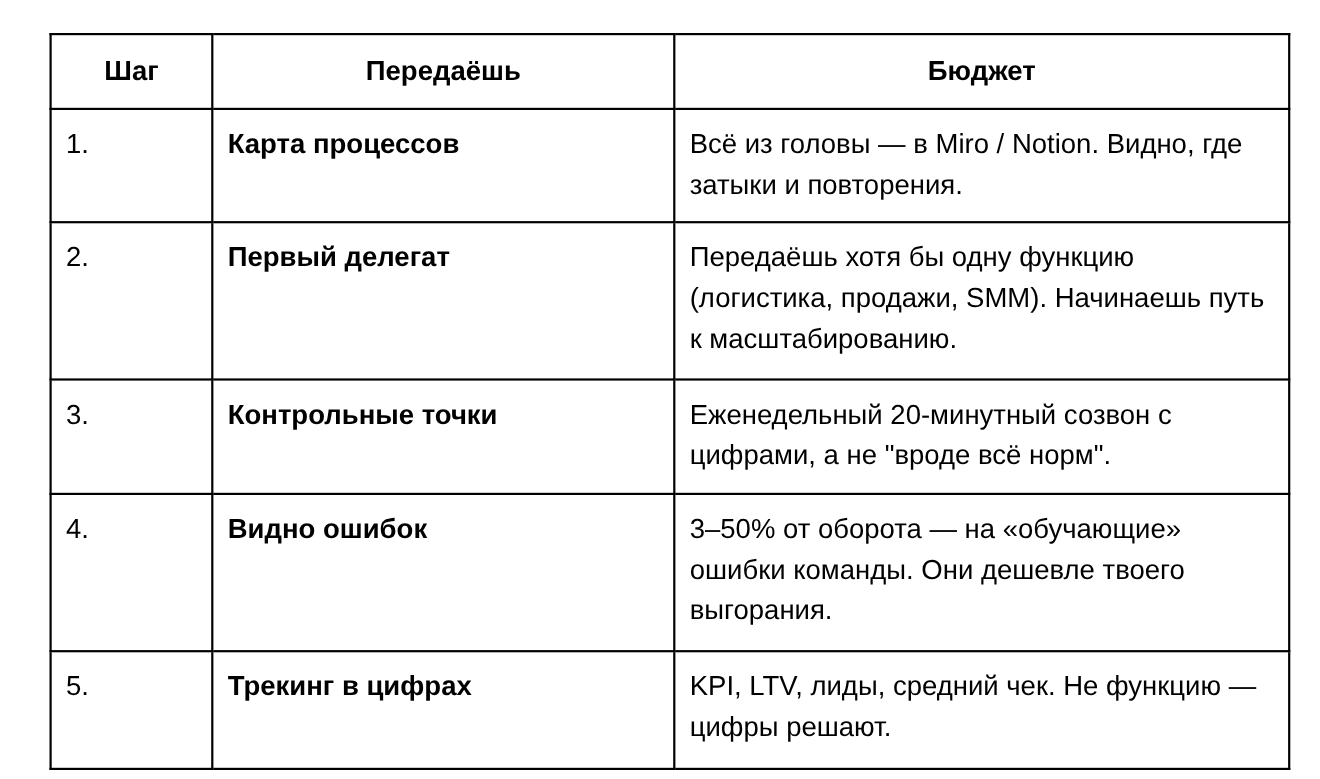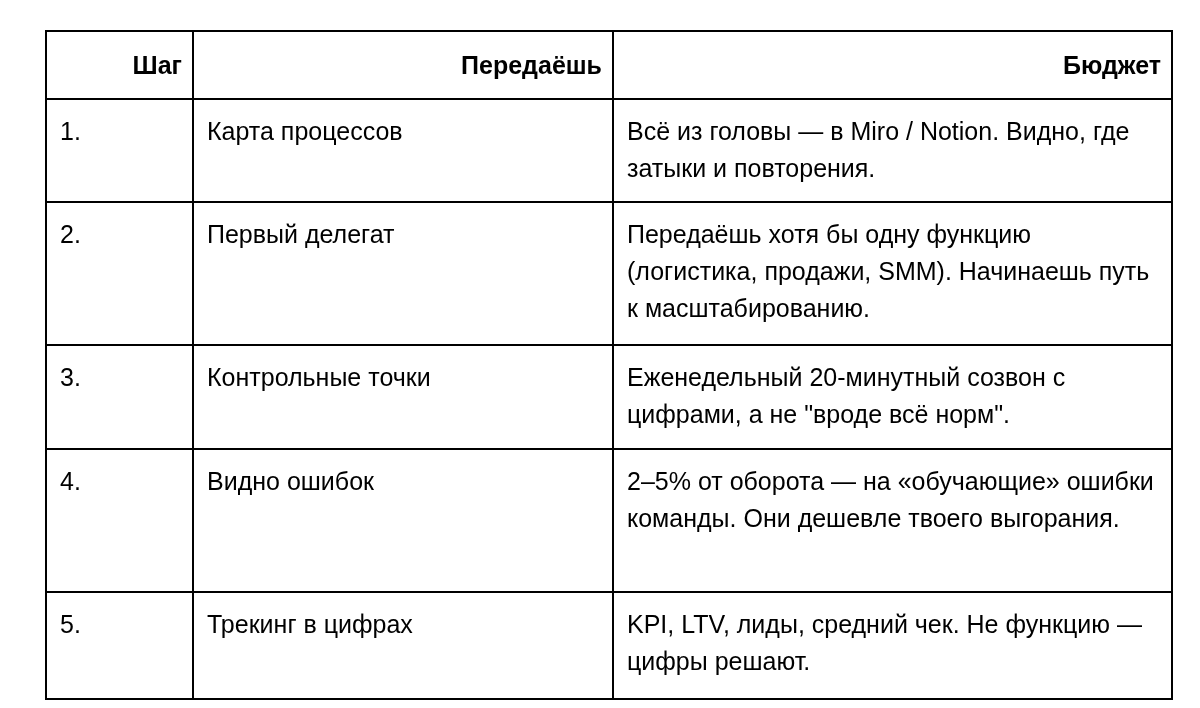--- a/index.html
+++ b/index.html
@@ -2,23 +2,23 @@
 <html><head>
 <meta charset="utf-8">
 <style>
   html, body { margin:0; padding:0; background:#ffffff; }
   body { width:1200px; height:708px; position:relative; overflow:hidden;
          font-family:"Liberation Sans", sans-serif; color:#000; }
   table { position:absolute; left:45px; top:30px; border-collapse:collapse;
           table-layout:fixed; width:1126px; }
   td, th { border:2.5px solid #000; vertical-align:top; font-size:25px;
            line-height:37px; padding:13px 13px; text-align:left; }
-  th { font-weight:bold; text-align:right; vertical-align:middle; height:38px; padding:14px 10px;border-radius:12px; }
+  th { font-weight:bold; text-align:center; vertical-align:middle; height:38px; padding:14px 23px;border-radius:12px; }
   col.c1 { width:147px; } col.c2 { width:420px; } col.c3 { width:559px; }
-  td.action { font-weight:normal; }
+  td.action { font-weight:bold; }
   tr.r1 td { height:75px; } tr.r2 td { height:115px; } tr.r3 td { height:76px; }
   tr.r4 td { height:115px; } tr.r5 td { height:79px; }
 </style>
 </head>
 <body>
 
 <table>
   <colgroup>
       <col class="c1">
       <col class="c2">
@@ -41,21 +41,21 @@
     <td>Передаёшь хотя бы одну функцию (логистика, продажи, SMM). Начинаешь путь к масштабированию.</td>
   </tr>
   <tr class="r3">
     <td>3.</td>
     <td class="action">Контрольные точки</td>
     <td>Еженедельный 20-минутный созвон с цифрами, а не "вроде всё норм".</td>
   </tr>
   <tr class="r4">
     <td>4.</td>
     <td class="action">Видно ошибок</td>
-    <td>2–5% от оборота — на «обучающие» ошибки команды. Они дешевле твоего выгорания.</td>
+    <td>3–50% от оборота — на «обучающие» ошибки команды. Они дешевле твоего выгорания.</td>
   </tr>
   <tr class="r5">
     <td>5.</td>
     <td class="action">Трекинг в цифрах</td>
     <td>KPI, LTV, лиды, средний чек. Не функцию — цифры решают.</td>
   </tr>
 </tbody>
   </table>
 
 </body></html>

